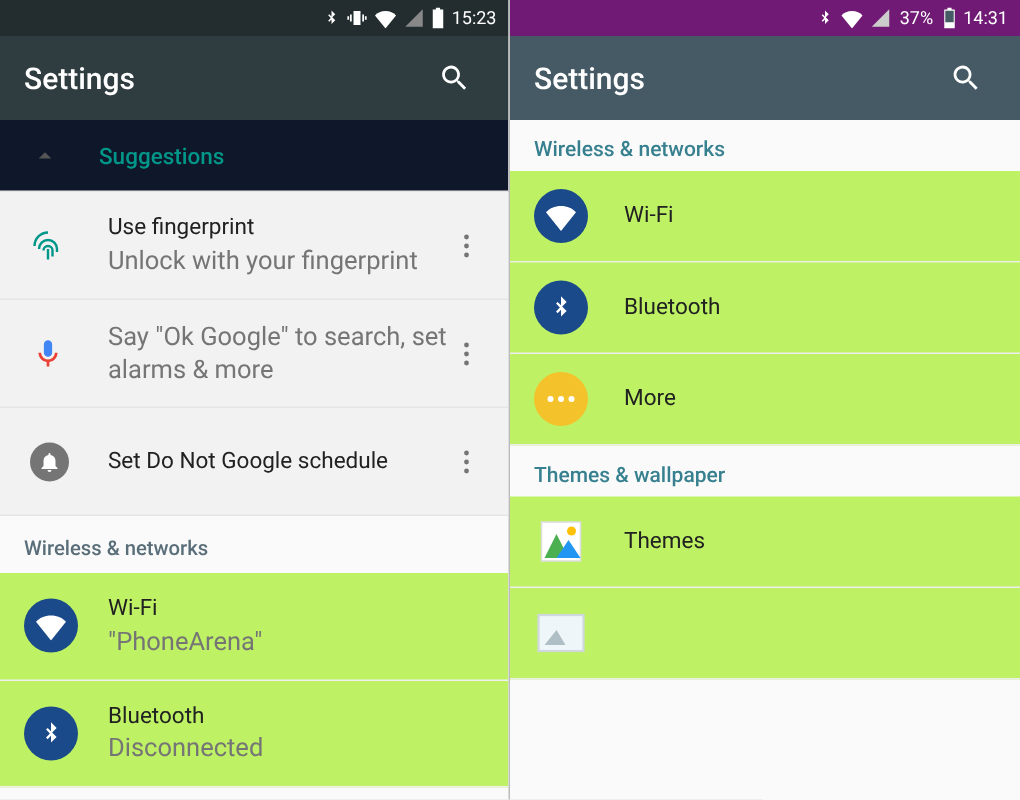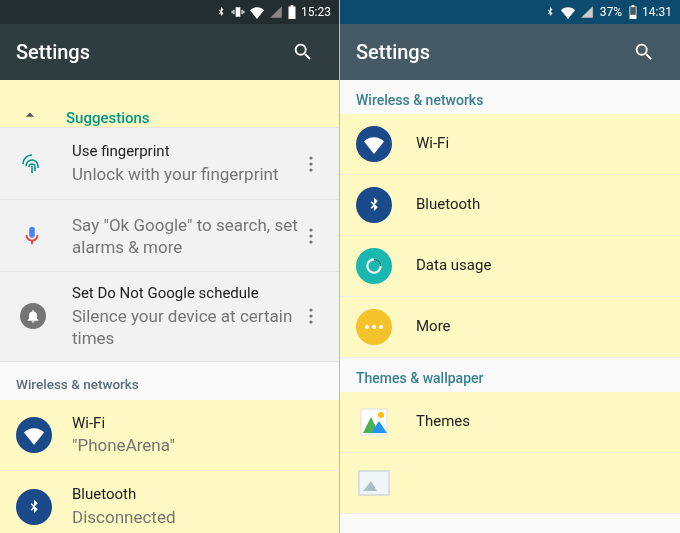--- a/index.html
+++ b/index.html
@@ -25,51 +25,51 @@
   height: 24px;
   display: flex;
   align-items: center;
   justify-content: flex-end;
   padding: 0 8px;
   color: #fff;
   font-size: 12px;
   gap: 4px;
 }
 .pane-left .statusbar { background: #232d2f; }
-.pane-right .statusbar { background: #0c4a6e; color: #fff; }
+.pane-right .statusbar { background: #701a75; color: #fff; }
 .statusbar .sb-icon svg { display: block; }
 .appbar {
   height: 56px;
   display: flex;
   align-items: center;
   padding: 0 16px;
   color: #fff;
   font-size: 20px;
   font-weight: 500;
 }
 .pane-left .appbar { background: #2f3c40; }
 .pane-right .appbar { background: #455a64; }
 .appbar-title { flex: 1; }
 .search-btn { width: 40px; height: 40px; display: flex; align-items: center; justify-content: center; cursor: pointer; }
 .content { flex: 1; overflow-y: hidden; }
 .suggestions-header {
   height: 48px;
   display: flex;
-  align-items: flex-end;
-  padding: 0 18px;
-  background: #fef9c3;
+  align-items: center;
+  padding: 16px 18px;
+  background: #0f172a;
   border-bottom: 1px solid #e5e5e5;
 }
 .chevron { width: 24px; height: 24px; display: flex; align-items: center; justify-content: center; }
 .sug-title { color: #009688; font-weight: 500; font-size: 15px; margin-left: 24px; }
 .list-item {
   display: flex;
   align-items: center;
   padding: 14px 16px;
-  background: #fef9c3;
+  background: #bef264;
 }
 .suggestion-item { background: #f2f2f2; border-bottom: 1px solid #e5e5e5; min-height: 72px; padding: 12px 16px; }
 .icon-wrap {
   width: 36px; height: 36px;
   border-radius: 50%;
   display: flex; align-items: center; justify-content: center;
   flex-shrink: 0;
   margin-right: 20px;
 }
 .icon-wrap.sug { width: 24px; height: 24px; border-radius: 0; margin-right: 28px; margin-left: 4px; }
@@ -180,21 +180,20 @@
     </div>
 
     <div class="suggestion-item list-item">
       <div class="icon-wrap sug" style="background:#757575;border-radius:50%;width:26px;height:26px;margin-right:26px;">
         <svg width="16" height="16" viewBox="0 0 24 24" fill="#fff">
             <path d="M12 22a2 2 0 002-2h-4a2 2 0 002 2zm6-6V11a6 6 0 00-5-5.9V4a1 1 0 10-2 0v1.1A6 6 0 006 11v5l-2 2v1h16v-1l-2-2z"></path>
           </svg>
       </div>
       <div class="texts">
         <div class="item-title">Set Do Not Google schedule</div>
-        <div class="item-sub">Silence your device at certain times</div>
       </div>
       <div class="overflow">
         <svg width="4" height="16" viewBox="0 0 4 16" fill="#757575">
             <circle cx="2" cy="2" r="1.6"></circle>
             <circle cx="2" cy="8" r="1.6"></circle>
             <circle cx="2" cy="14" r="1.6"></circle>
           </svg>
       </div>
     </div>
 
@@ -280,31 +279,20 @@
       <div class="icon-wrap" style="background:#1b4a8a">
         <svg width="18" height="20" viewBox="0 0 24 24" fill="#fff">
             <path d="M12 2l5 5-4 4 4 4-5 5V14l-3 3-1.4-1.4L11 12 7.6 8.4 9 7l3 3V2z"></path>
           </svg>
       </div>
       <div class="texts">
           <div class="item-title">Bluetooth</div>
         </div>
     </div>
 
-    <div class="list-item">
-      <div class="icon-wrap" style="background:#1ab6b0">
-        <svg width="20" height="20" viewBox="0 0 24 24" fill="none" stroke="#fff" stroke-width="2.5">
-            <circle cx="12" cy="12" r="8"></circle>
-            <path stroke="#0d8a85" d="M12 4a8 8 0 018 8"></path>
-          </svg>
-      </div>
-      <div class="texts">
-          <div class="item-title">Data usage</div>
-        </div>
-    </div>
 
 
     <div class="list-item">
       <div class="icon-wrap" style="background:#f4c22b">
         <svg width="20" height="6" viewBox="0 0 20 6" fill="#fff">
             <circle cx="3" cy="3" r="2"></circle>
             <circle cx="10" cy="3" r="2"></circle>
             <circle cx="17" cy="3" r="2"></circle>
           </svg>
       </div>

